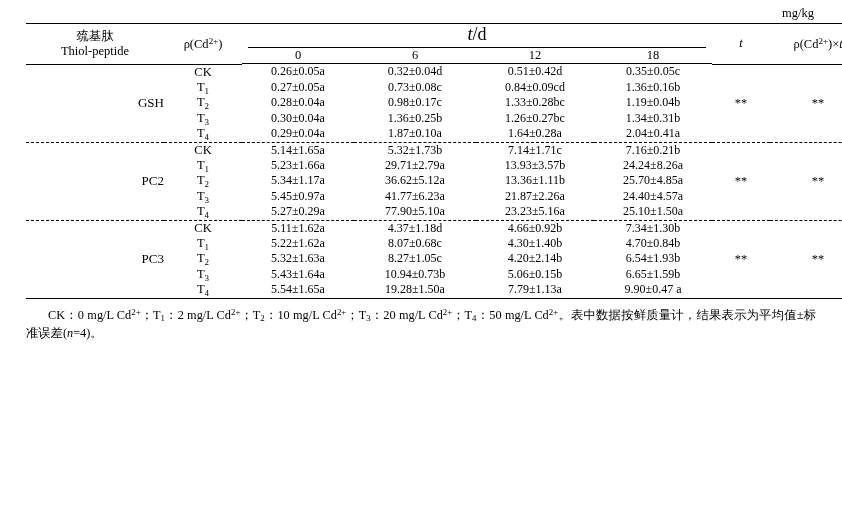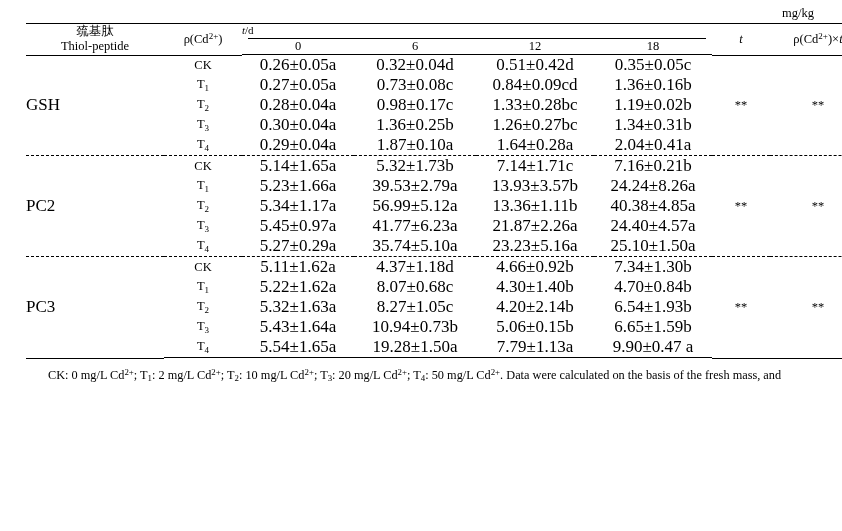--- a/index.html
+++ b/index.html
@@ -43,41 +43,41 @@
   .rule-top { border-top: 1.6px solid #000; }
   .rule-bottom { border-bottom: 1.6px solid #000; }
   .rule-thin-bottom { border-bottom: 1px solid #000; }
   .hdr-cell {
     text-align: center;
     font-size: 12.5px;
     line-height: 1.22;
     padding: 4px 2px;
   }
   .hdr-td-span {
-    text-align: left;
-    font-size: 11px;
+    text-align: center;
+    font-size: 18px;
     padding: 3px 2px 2px 2px;
   }
   .subhdr {
     text-align: center;
     font-size: 12.5px;
     padding: 3px 2px 4px 2px;
   }
   .grp-name {
-    text-align: left;
-    font-size: 17px;
+    text-align: right;
+    font-size: 13px;
   }
   .treat {
     text-align: center;
     font-size: 12.5px;
     padding: 4.4px 2px;
   }
   .val {
     text-align: center;
-    font-size: 17px;
+    font-size: 12px;
     padding: 4.4px 2px;
     white-space: nowrap;
   }
   .stars {
     text-align: center;
     font-size: 12.5px;
   }
   .dashrow td {
     border-bottom: 1px dashed #000;
     height: 0;
@@ -176,21 +176,21 @@
         <td class="val">0.27±0.05a</td>
         <td class="val">0.73±0.08c</td>
         <td class="val">0.84±0.09cd</td>
         <td class="val">1.36±0.16b</td>
       </tr>
       <tr>
         <td class="treat">T<sub>2</sub></td>
         <td class="val">0.28±0.04a</td>
         <td class="val">0.98±0.17c</td>
         <td class="val">1.33±0.28bc</td>
-        <td class="val">1.19±0.02b</td>
+        <td class="val">1.19±0.04b</td>
       </tr>
       <tr>
         <td class="treat">T<sub>3</sub></td>
         <td class="val">0.30±0.04a</td>
         <td class="val">1.36±0.25b</td>
         <td class="val">1.26±0.27bc</td>
         <td class="val">1.34±0.31b</td>
       </tr>
       <tr>
         <td class="treat">T<sub>4</sub></td>
@@ -210,42 +210,42 @@
         <td class="val">5.14±1.65a</td>
         <td class="val">5.32±1.73b</td>
         <td class="val">7.14±1.71c</td>
         <td class="val">7.16±0.21b</td>
         <td class="stars" rowspan="5">**</td>
         <td class="stars" rowspan="5">**</td>
       </tr>
       <tr>
         <td class="treat">T<sub>1</sub></td>
         <td class="val">5.23±1.66a</td>
-        <td class="val">39.53±2.79a</td>
+        <td class="val">29.71±2.79a</td>
         <td class="val">13.93±3.57b</td>
         <td class="val">24.24±8.26a</td>
       </tr>
       <tr>
         <td class="treat">T<sub>2</sub></td>
         <td class="val">5.34±1.17a</td>
-        <td class="val">56.99±5.12a</td>
+        <td class="val">36.62±5.12a</td>
         <td class="val">13.36±1.11b</td>
-        <td class="val">40.38±4.85a</td>
+        <td class="val">25.70±4.85a</td>
       </tr>
       <tr>
         <td class="treat">T<sub>3</sub></td>
         <td class="val">5.45±0.97a</td>
         <td class="val">41.77±6.23a</td>
         <td class="val">21.87±2.26a</td>
         <td class="val">24.40±4.57a</td>
       </tr>
       <tr>
         <td class="treat">T<sub>4</sub></td>
         <td class="val">5.27±0.29a</td>
-        <td class="val">35.74±5.10a</td>
+        <td class="val">77.90±5.10a</td>
         <td class="val">23.23±5.16a</td>
         <td class="val">25.10±1.50a</td>
       </tr>
 
       <tr class="dashrow">
         <td colspan="8"></td>
       </tr>
 
       <tr>
         <td class="grp-name" rowspan="5">PC3</td>
@@ -293,17 +293,17 @@
         <td style="height:0;line-height:0;font-size:0;padding:0"></td>
         <td style="height:0;line-height:0;font-size:0;padding:0"></td>
         <td class="rule-bottom" style="height:0;line-height:0;font-size:0;padding:0"></td>
         <td class="rule-bottom" style="height:0;line-height:0;font-size:0;padding:0"></td>
       </tr>
     </tbody>
   </table>
 
   <div class="notes">
     <p class="ind">
-      CK: 0 mg/L Cd<sup>2+</sup>; T<sub>1</sub>: 2 mg/L Cd<sup>2+</sup>; T<sub>2</sub>: 10 mg/L Cd<sup>2+</sup>; T<sub>3</sub>: 20 mg/L Cd<sup>2+</sup>; T<sub>4</sub>: 50 mg/L Cd<sup>2+</sup>. Data were calculated on the basis of the fresh mass, and
+      CK：0 mg/L Cd<sup>2+</sup>；T<sub>1</sub>：2 mg/L Cd<sup>2+</sup>；T<sub>2</sub>：10 mg/L Cd<sup>2+</sup>；T<sub>3</sub>：20 mg/L Cd<sup>2+</sup>；T<sub>4</sub>：50 mg/L Cd<sup>2+</sup>。表中数据按鲜质量计，结果表示为平均值±标准误差(<span class="it">n</span>=4)。
     </p>
   </div>
 
 </div>
 
 </body></html>

